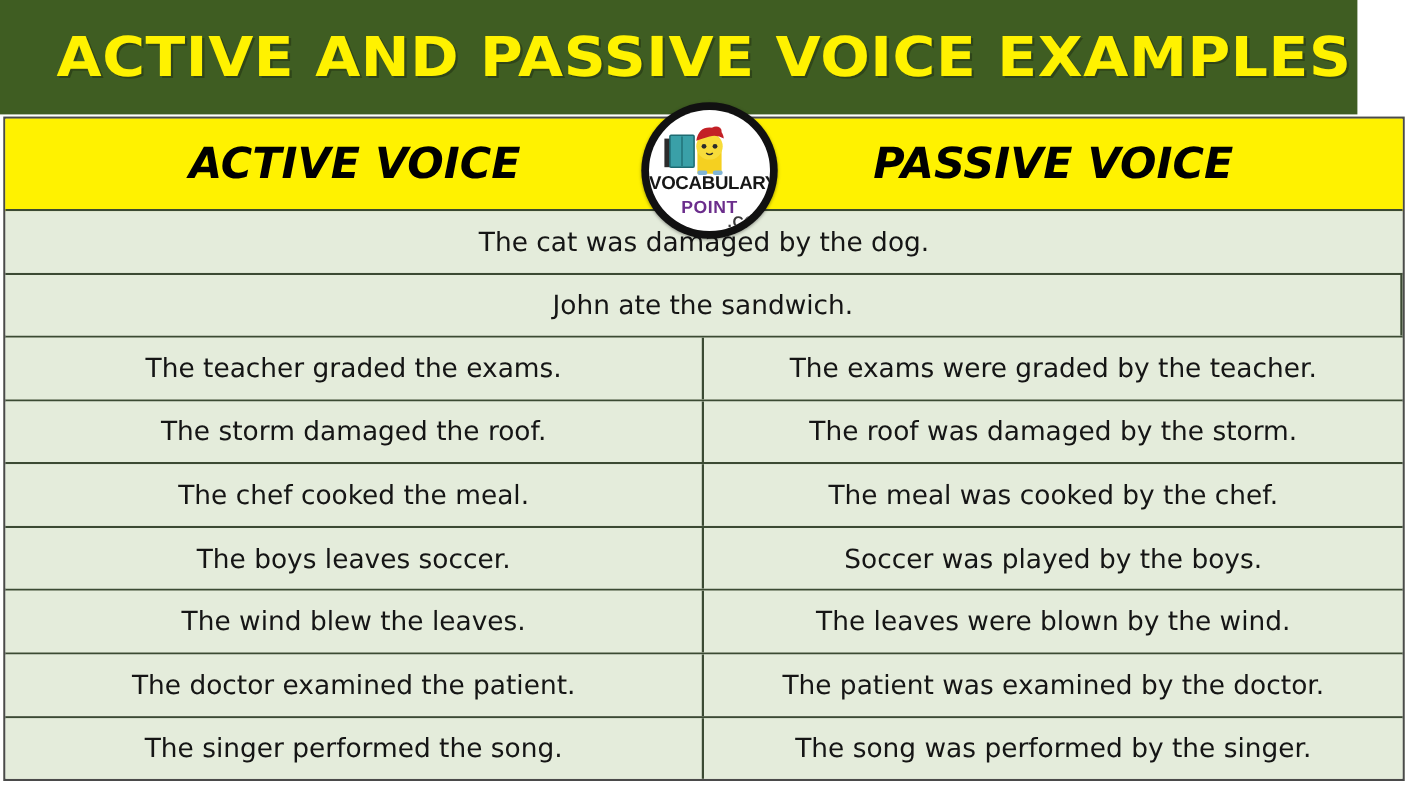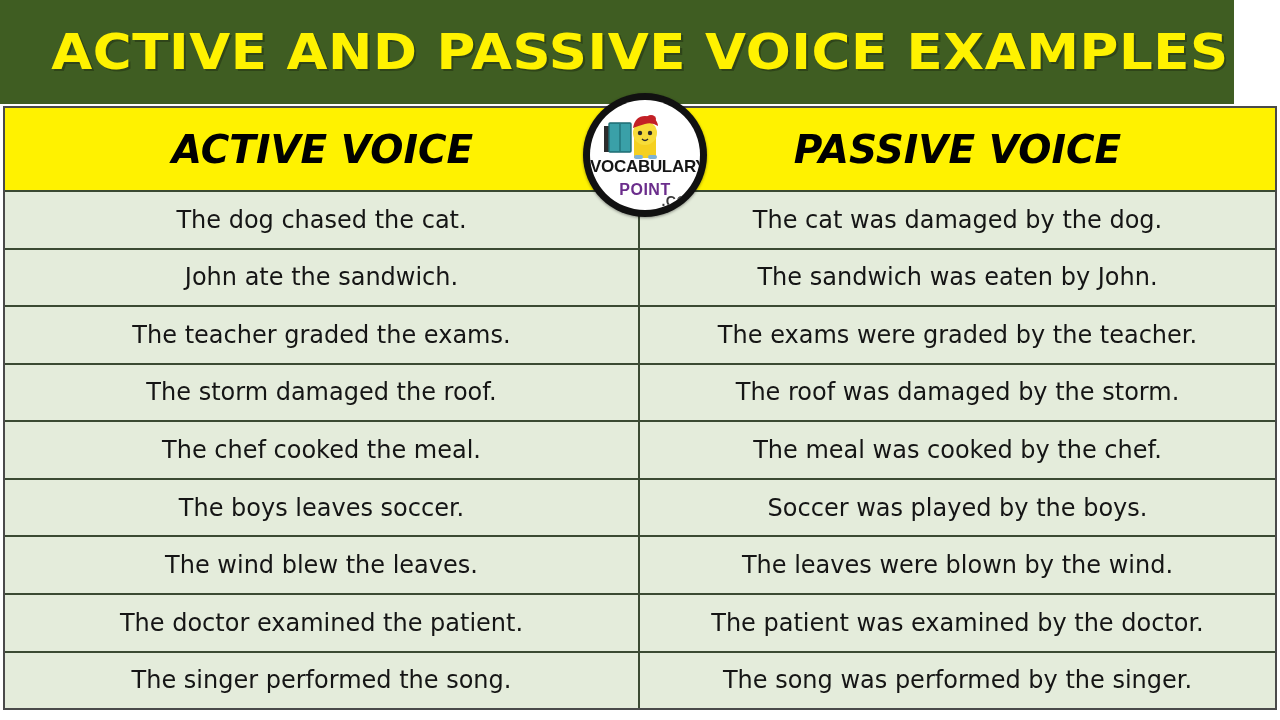--- a/index.html
+++ b/index.html
@@ -183,26 +183,24 @@
 
   <div class="table-wrap">
 
     <div class="head-row">
       <div class="head-cell left">ACTIVE VOICE</div>
       <div class="head-cell right">PASSIVE VOICE</div>
     </div>
 
     <div class="body-rows" id="rows-host">
         <div class="row">
-          <div class="cell left">The dog chased the cat.</div>
           <div class="cell right">The cat was damaged by the dog.</div>
         </div>
         <div class="row">
           <div class="cell left">John ate the sandwich.</div>
-          <div class="cell right">The sandwich was eaten by John.</div>
         </div>
         <div class="row">
           <div class="cell left">The teacher graded the exams.</div>
           <div class="cell right">The exams were graded by the teacher.</div>
         </div>
         <div class="row">
           <div class="cell left">The storm damaged the roof.</div>
           <div class="cell right">The roof was damaged by the storm.</div>
         </div>
         <div class="row">

